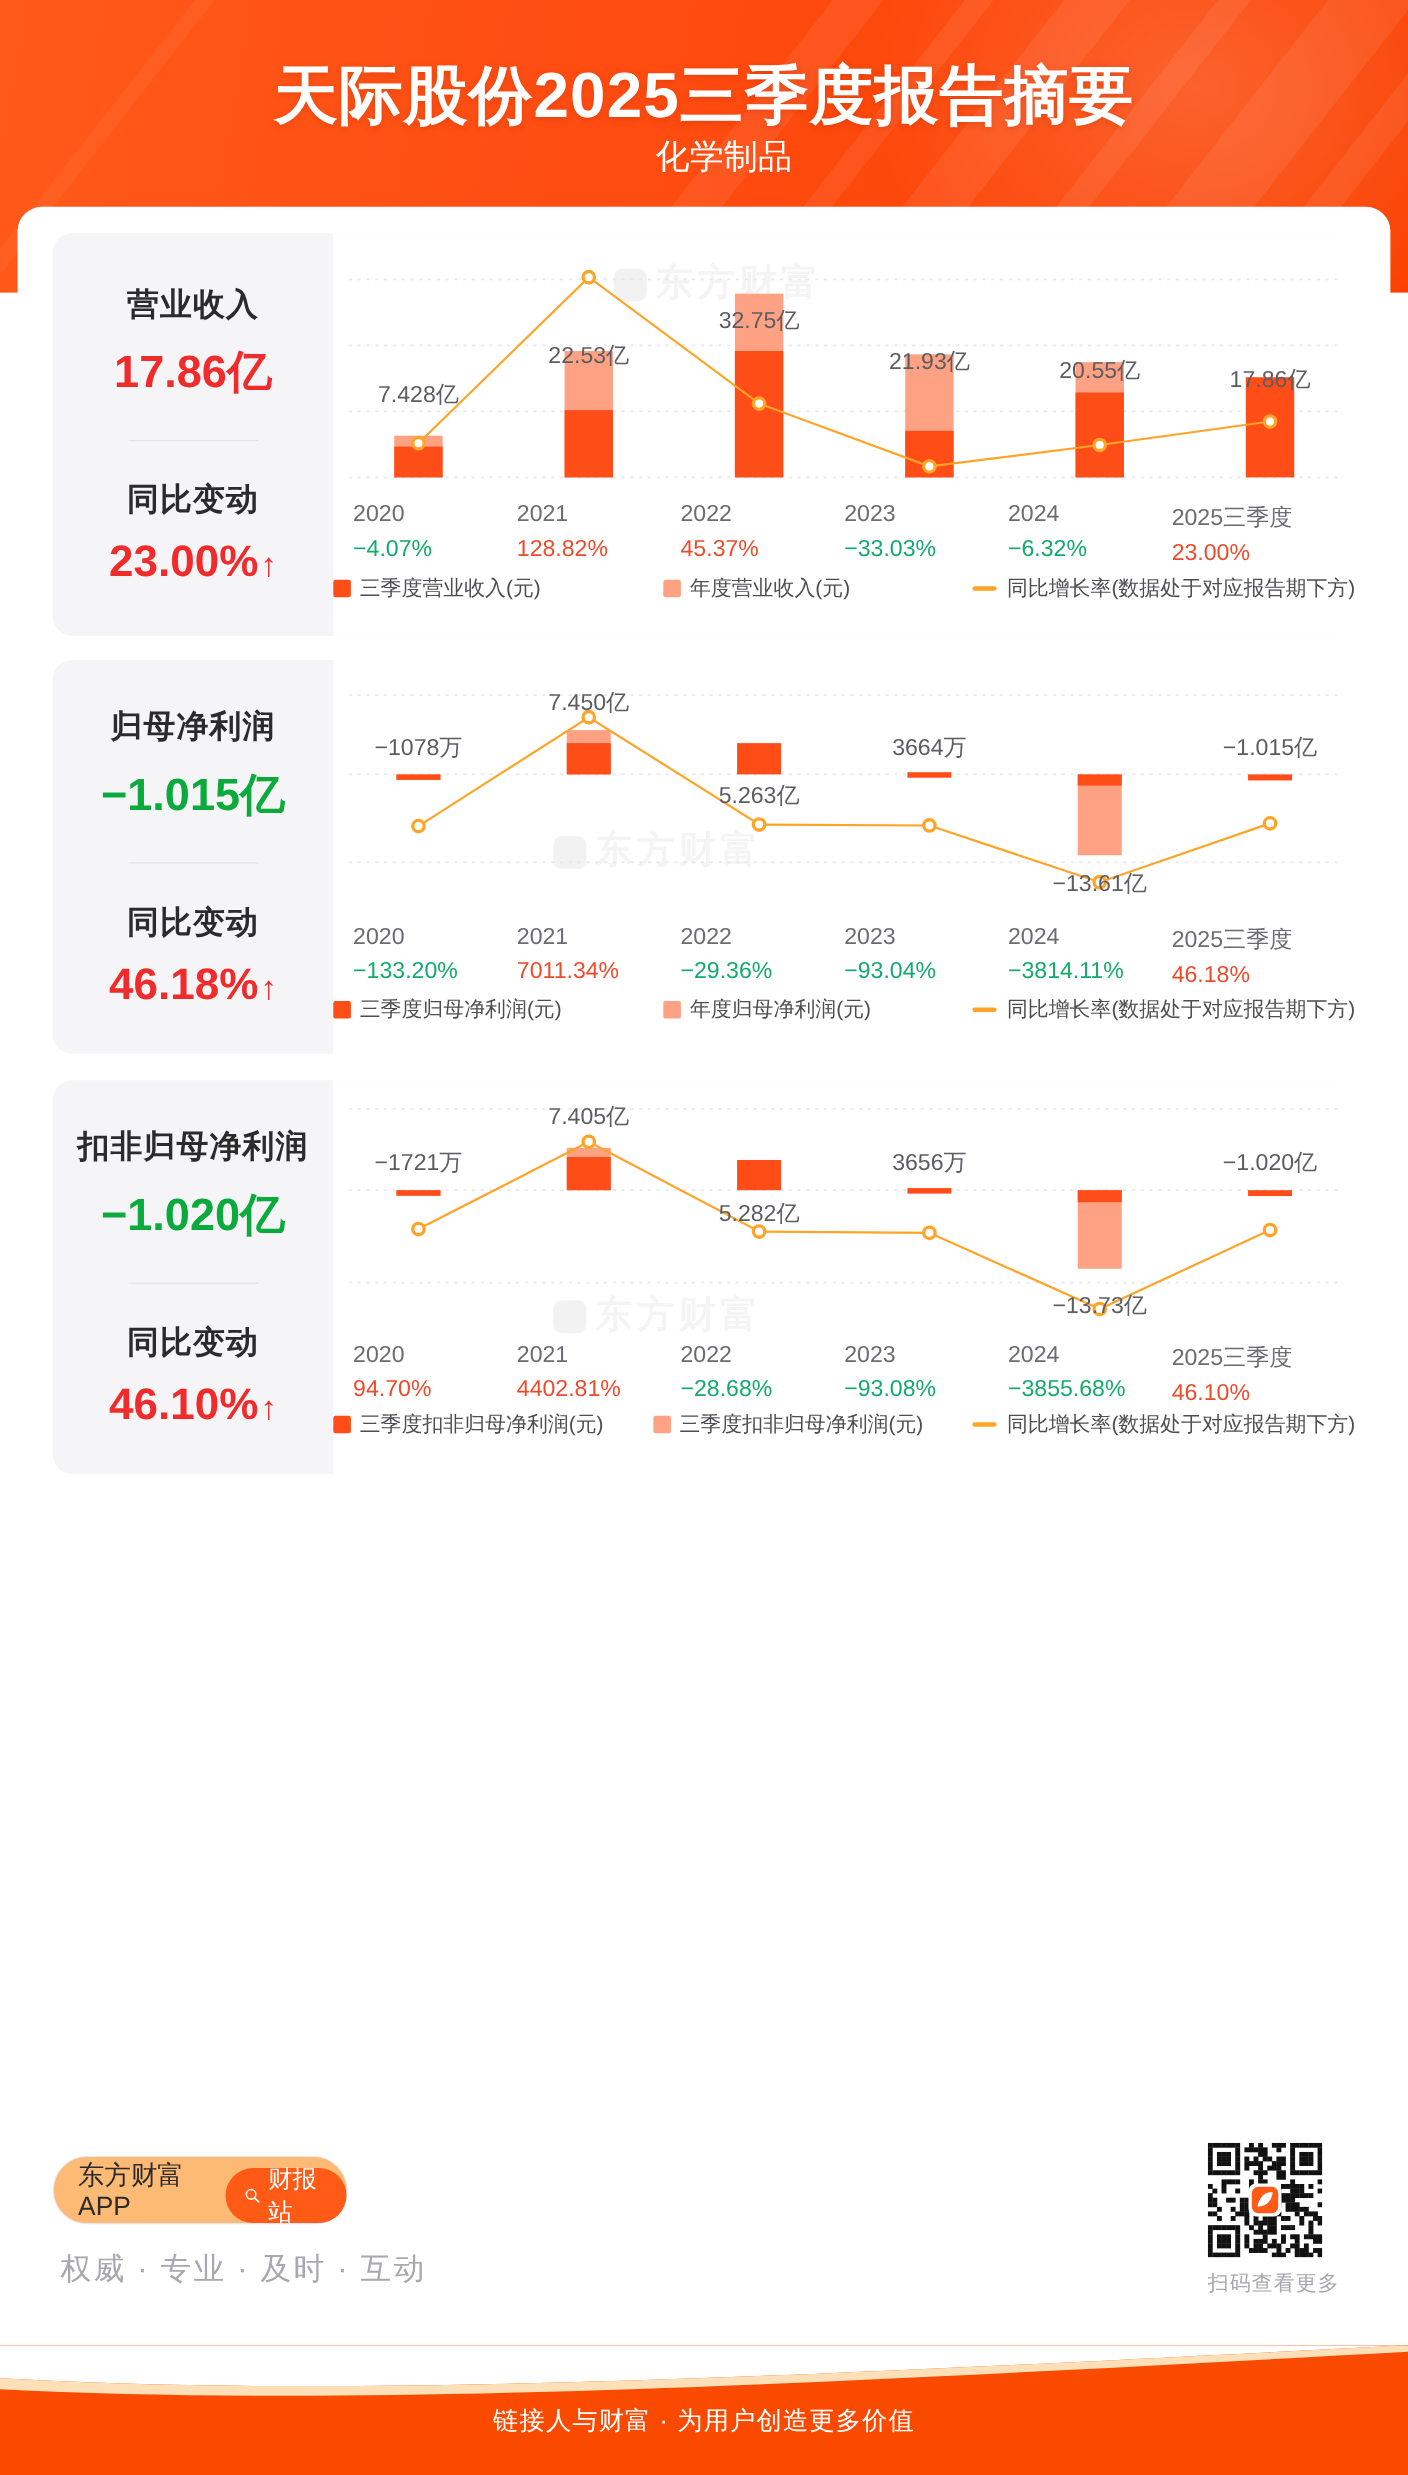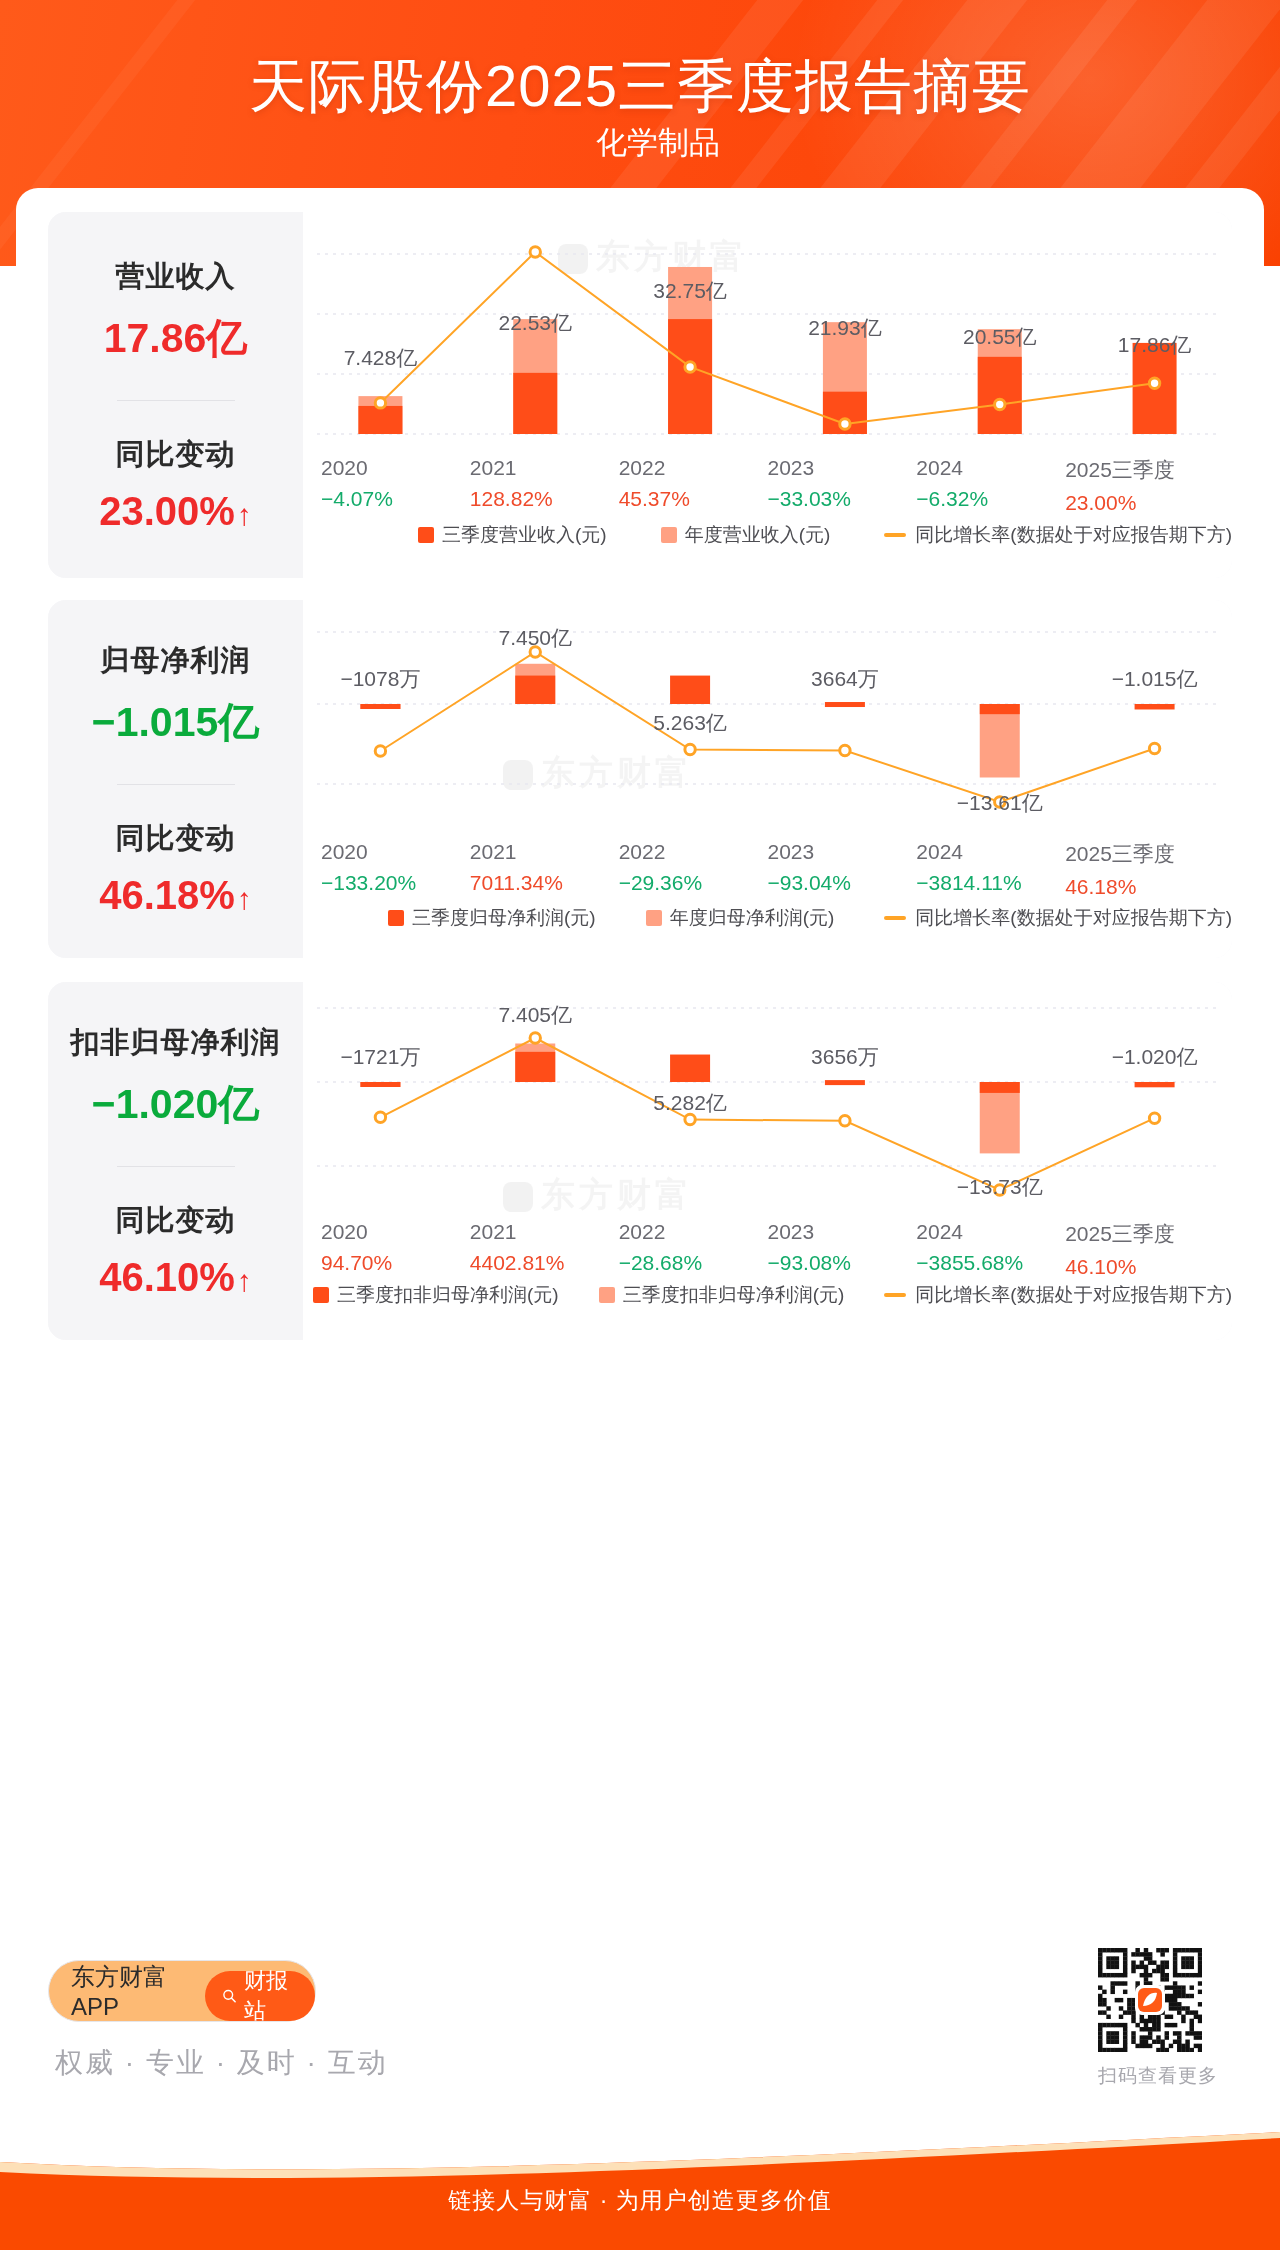--- a/index.html
+++ b/index.html
@@ -18,21 +18,21 @@
   .hdr-stripe {
     position: absolute; background: rgba(255,255,255,0.07);
     transform: skewX(-38deg); top: -60px; height: 420px;
   }
   .hdr-glow {
     position: absolute; right: -120px; top: -180px; width: 620px; height: 520px;
     background: radial-gradient(ellipse at center, rgba(255,255,255,0.16) 0%, rgba(255,255,255,0) 68%);
   }
   .title {
     position: absolute; left: 0; top: 48px; width: 1280px; text-align: center;
-    font-size: 58px; font-weight: normal; color: #ffffff; letter-spacing: 1px;
+    font-size: 58px; font-weight: bold; color: #ffffff; letter-spacing: 1px;
     text-shadow: 0 2px 6px rgba(150,35,0,0.25);
   }
   .subtitle {
     position: absolute; left: 0; top: 122px; width: 1280px; text-align: center;
     font-size: 31px; color: #ffffff; font-weight: normal; padding-left: 36px;
   }
 
   
   .sheet {
     position: absolute; left: 16px; top: 188px; width: 1248px; height: 1920px;
@@ -73,21 +73,21 @@
     background: rgba(0,0,0,0.05); margin-right: 8px; vertical-align: -6px;
   }
 
   .xaxis { position: absolute; left: 0; width: 100%; display: flex; }
   .xcell { flex: 1; text-align: left; }
   .xyear { font-size: 21px; color: #6b6b72; }
   .xpct  { font-size: 21px; margin-top: 7px; }
   .pos { color: #ef4b2b; }
   .neg { color: #13ab6a; }
 
-  .legend { position: absolute; left: 0; width: 100%; display: flex; justify-content: flex-end; }
+  .legend { position: absolute; left: 0; width: 100%; display: flex; justify-content: space-between; }
   .lg { display: flex; align-items: center; font-size: 19px; color: #4d4d52; }
   .sw { width: 16px; height: 16px; border-radius: 2px; margin-right: 8px; }
   .swline { width: 22px; height: 4px; border-radius: 2px; background: #ffa426; margin-right: 9px; }
 
   
   .app-pill {
     position: absolute; left: 48px; top: 1960px; height: 62px; width: 268px;
     border: 1.6px solid #e6e6ea; border-radius: 34px;
     display: flex; align-items: flex-end; padding-left: 22px; background: #fdba74;
   }

